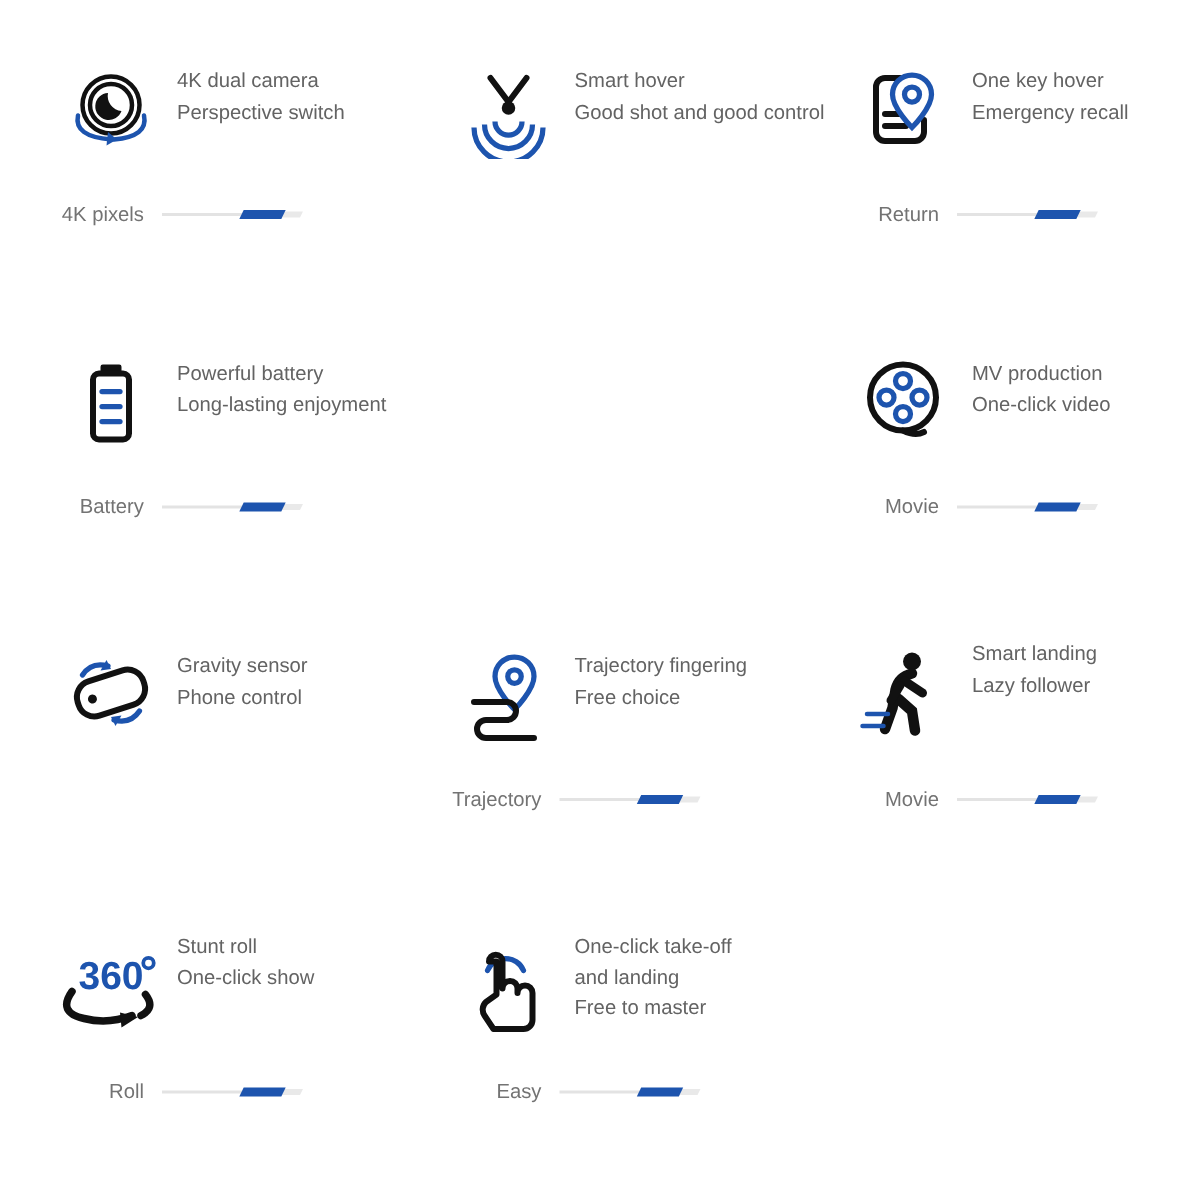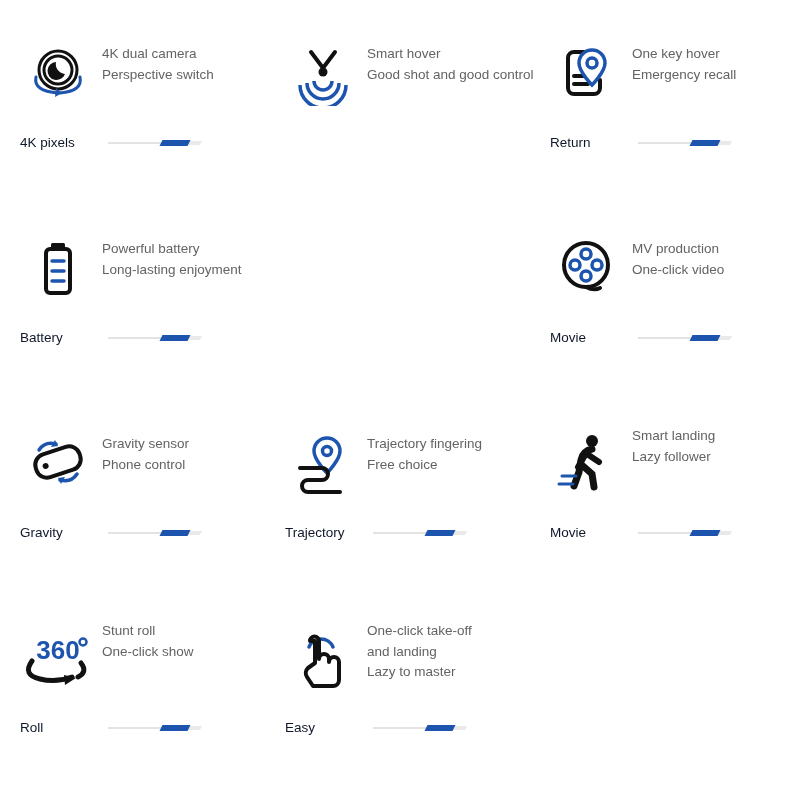--- a/index.html
+++ b/index.html
@@ -19,21 +19,21 @@
   }
   .cell {
     position: relative;
     display: flex;
     flex-direction: column;
   }
   .top-row {
     display: flex;
     align-items: flex-start;
     height: 82px;
-    padding-left: 20px;
+    padding-left: 36px;
   }
   .icon-box {
     width: 76px;
     min-width: 76px;
     height: 76px;
     display: flex;
     align-items: flex-end;
     justify-content: center;
   }
   .icon-box svg { display: block; }
@@ -50,22 +50,22 @@
   .bottom-row {
     display: flex;
     align-items: center;
     height: 26px;
     margin-top: 18px;
     padding-left: 20px;
   }
   .slider-label {
     width: 76px;
     min-width: 76px;
-    text-align: left;
-    color: #0f172a;
+    text-align: right;
+    color: #737373;
     font-size: 13.5px;
     line-height: 16px;
     white-space: nowrap;
   }
   .slider {
     position: relative;
     width: 95px;
     height: 12px;
     margin-left: 12px;
   }
@@ -237,28 +237,20 @@
           <path d="M51 42 q-6 9 -17 6" fill="none" stroke="#1d54ae" stroke-width="3.5" stroke-linecap="round"></path>
           <path d="M29 8 l3 6 l-7 1 z" fill="#1d54ae"></path>
           <path d="M35 52 l-3 -6 l7 -1 z" fill="#1d54ae"></path>
         </svg>
       </div>
       <div class="texts">
         <div class="txt-line">Gravity sensor</div>
         <div class="txt-line">Phone control</div>
       </div>
     </div>
-    <div class="bottom-row">
-      <div class="slider-label">Gravity</div>
-      <div class="slider">
-        <div class="track"></div>
-        <div class="tail"></div>
-        <div class="fill"></div>
-      </div>
-    </div>
   </div>
 
   <div class="cell">
     <div class="top-row">
       <div class="icon-box">
         <svg width="64" height="64" viewBox="0 0 64 64">
           <path d="M36 6 a13 13 0 0 1 13 13 c0 9 -13 22 -13 22 c0 0 -13 -13 -13 -22 a13 13 0 0 1 13 -13 z" fill="none" stroke="#1d54ae" stroke-width="3.5"></path>
           <circle cx="36" cy="19" r="4.5" fill="none" stroke="#1d54ae" stroke-width="3.5"></circle>
           <path d="M9 36 H31 a6 6 0 0 1 0 12 H17 a6 6 0 0 0 0 12 H49" fill="none" stroke="#111" stroke-width="4" stroke-linecap="round"></path>
         </svg>
@@ -336,21 +328,21 @@
     <div class="top-row">
       <div class="icon-box">
         <svg width="64" height="64" viewBox="0 0 64 64">
           <path d="M18 20 a13 13 0 0 1 24 0" fill="none" stroke="#1d54ae" stroke-width="3.5" stroke-linecap="round"></path>
           <path d="M24 14 V36 l-7 5 a7 7 0 0 0 -1 9 l6 9 h20 a6 6 0 0 0 6 -6 V35 a5 5 0 0 0 -10 0 v-3 a5 5 0 0 0 -10 0 V14 a4.5 4.5 0 0 0 -9 0 z" fill="#fff" stroke="#111" stroke-width="4" stroke-linejoin="round"></path>
         </svg>
       </div>
       <div class="texts">
         <div class="txt-line">One-click take-off</div>
         <div class="txt-line">and landing</div>
-        <div class="txt-line">Lazy to master</div>
+        <div class="txt-line">Free to master</div>
       </div>
     </div>
     <div class="bottom-row">
       <div class="slider-label">Easy</div>
       <div class="slider">
         <div class="track"></div>
         <div class="tail"></div>
         <div class="fill"></div>
       </div>
     </div>

